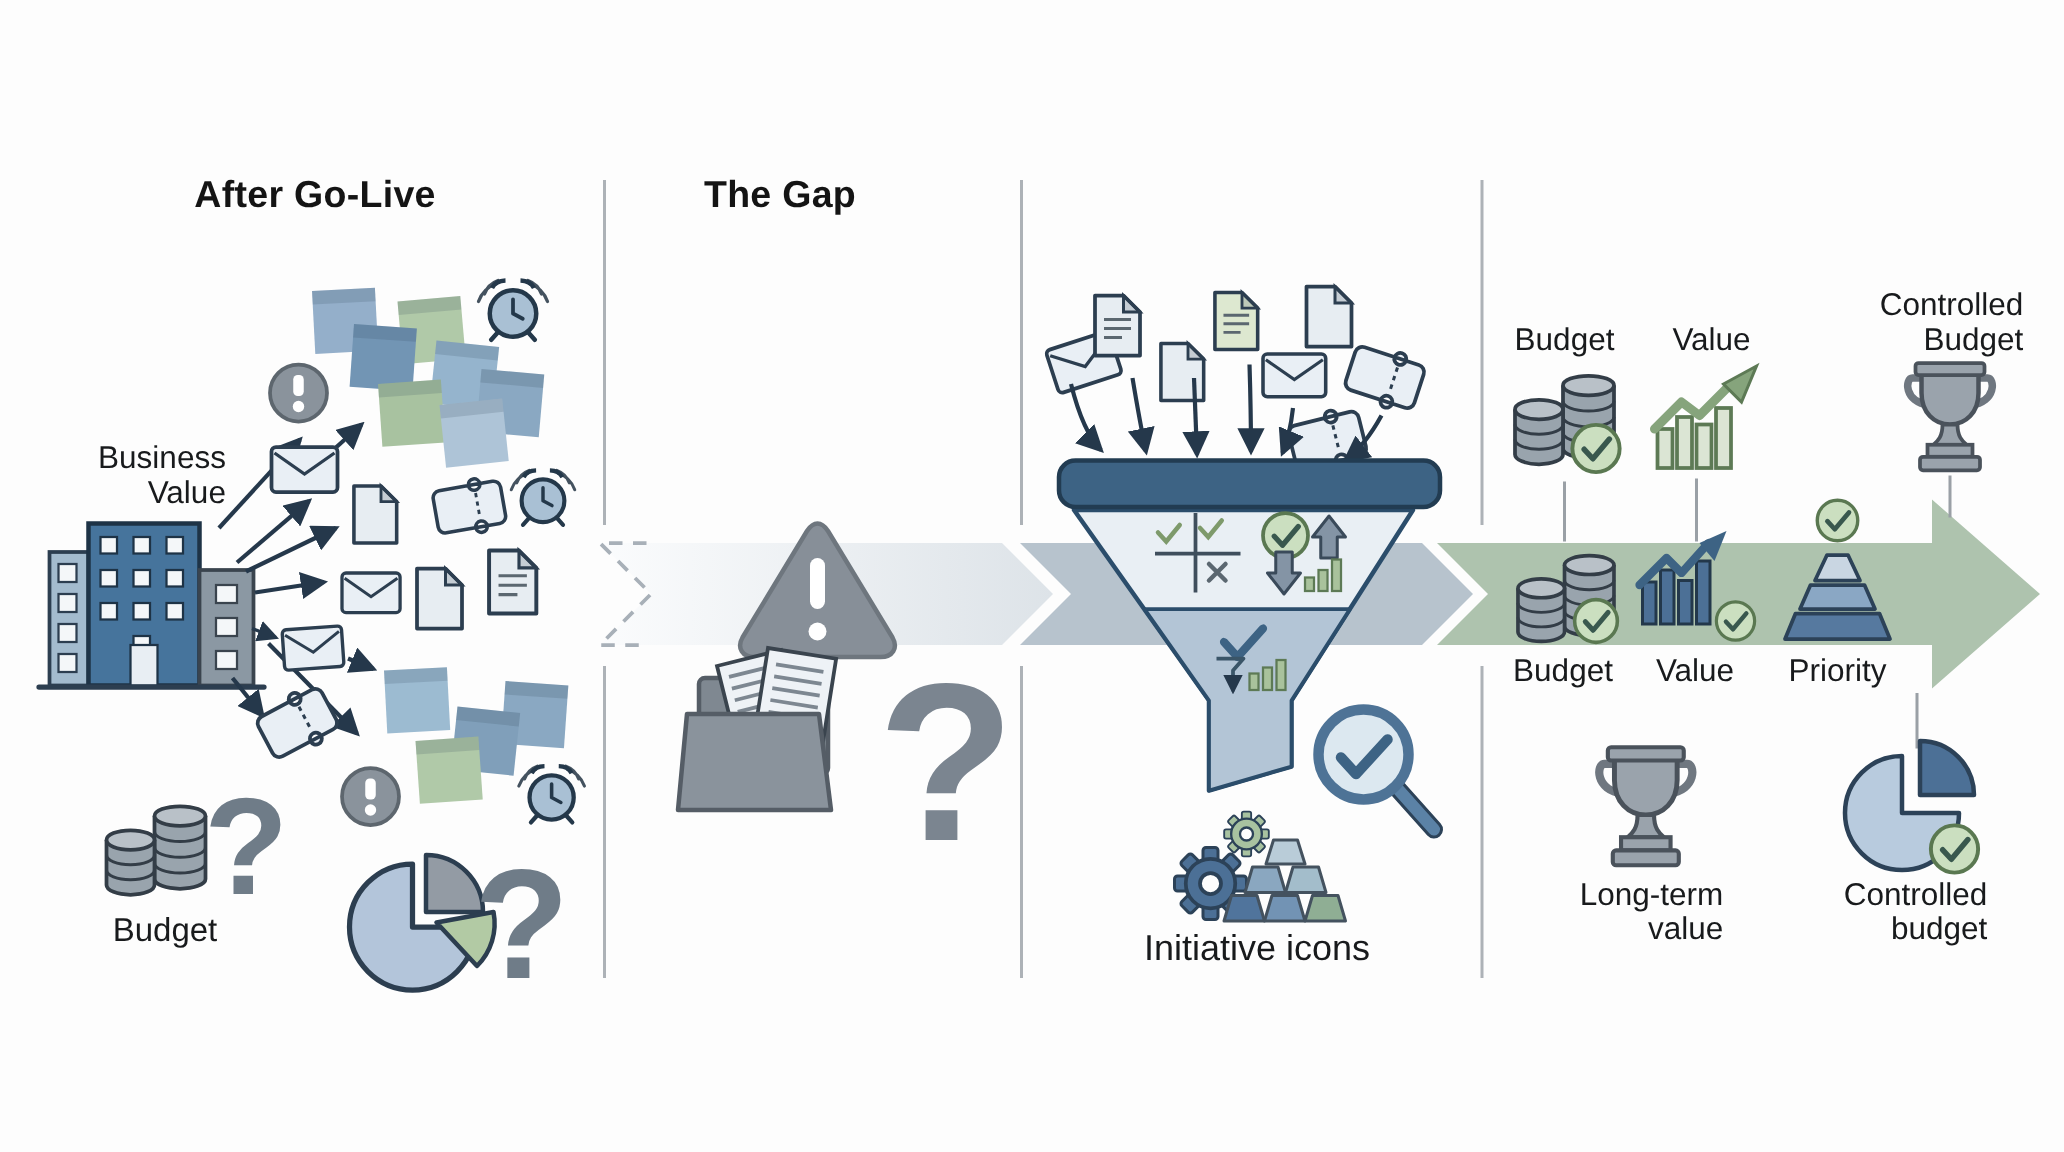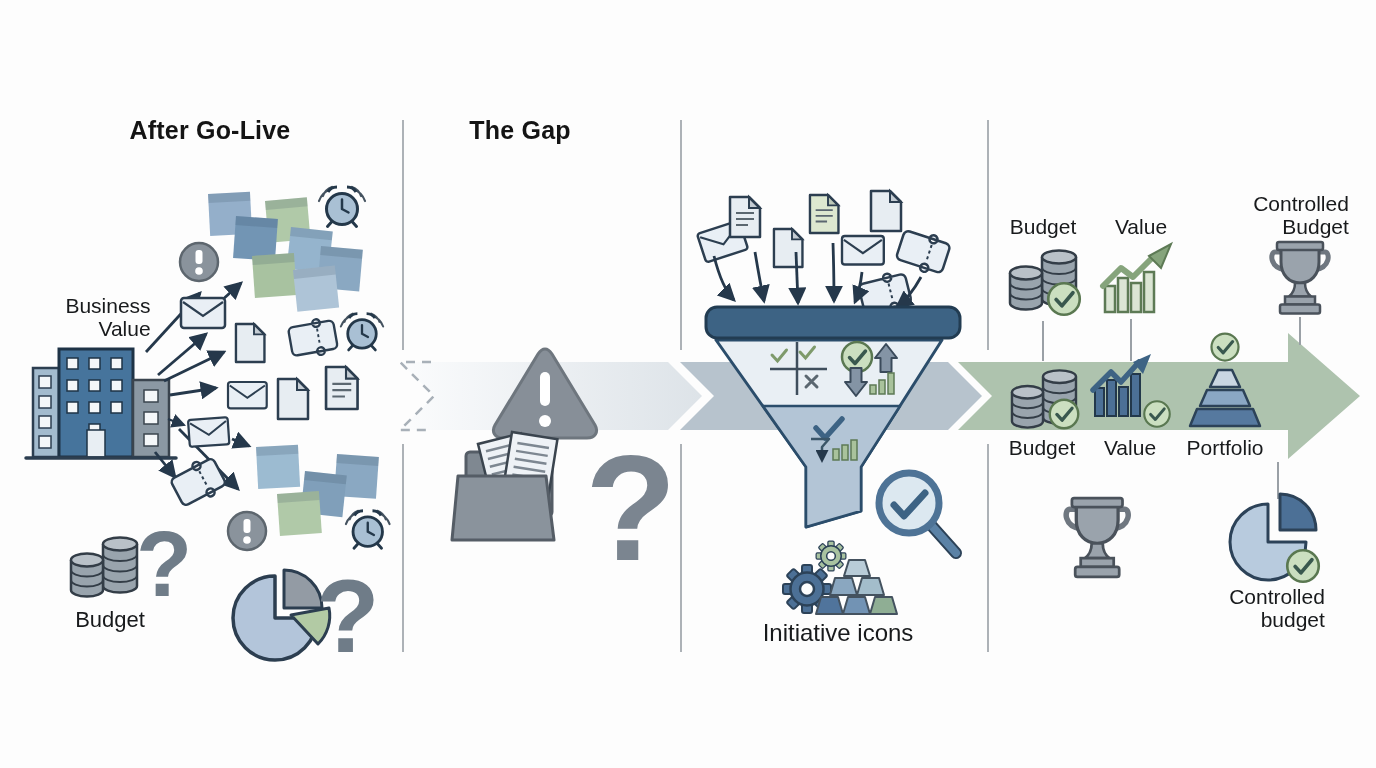--- a/index.html
+++ b/index.html
@@ -354,20 +354,24 @@
 
 <div class="lbl" style="left:1043px;top:215px">Budget</div>
 <div class="lbl" style="left:1141px;top:215px">Value</div>
 <div class="lbl" style="left:1301px;top:192px">
   <span class="ln">Controlled</span>
   <span class="ln">Budget</span>
 </div>
 
 <div class="lbl" style="left:1042px;top:436px">Budget</div>
 <div class="lbl" style="left:1130px;top:436px">Value</div>
-<div class="lbl" style="left:1225px;top:436px">Portfolio</div>
-
+<div class="lbl" style="left:1225px;top:436px">Priority</div>
+
+<div class="lbl" style="left:1101px;top:585px">
+  <span class="ln">Long-term</span>
+  <span class="ln">value</span>
+</div>
 <div class="lbl" style="left:1277px;top:585px">
   <span class="ln">Controlled</span>
   <span class="ln">budget</span>
 </div>
 
 </div>
 
 </body></html>

